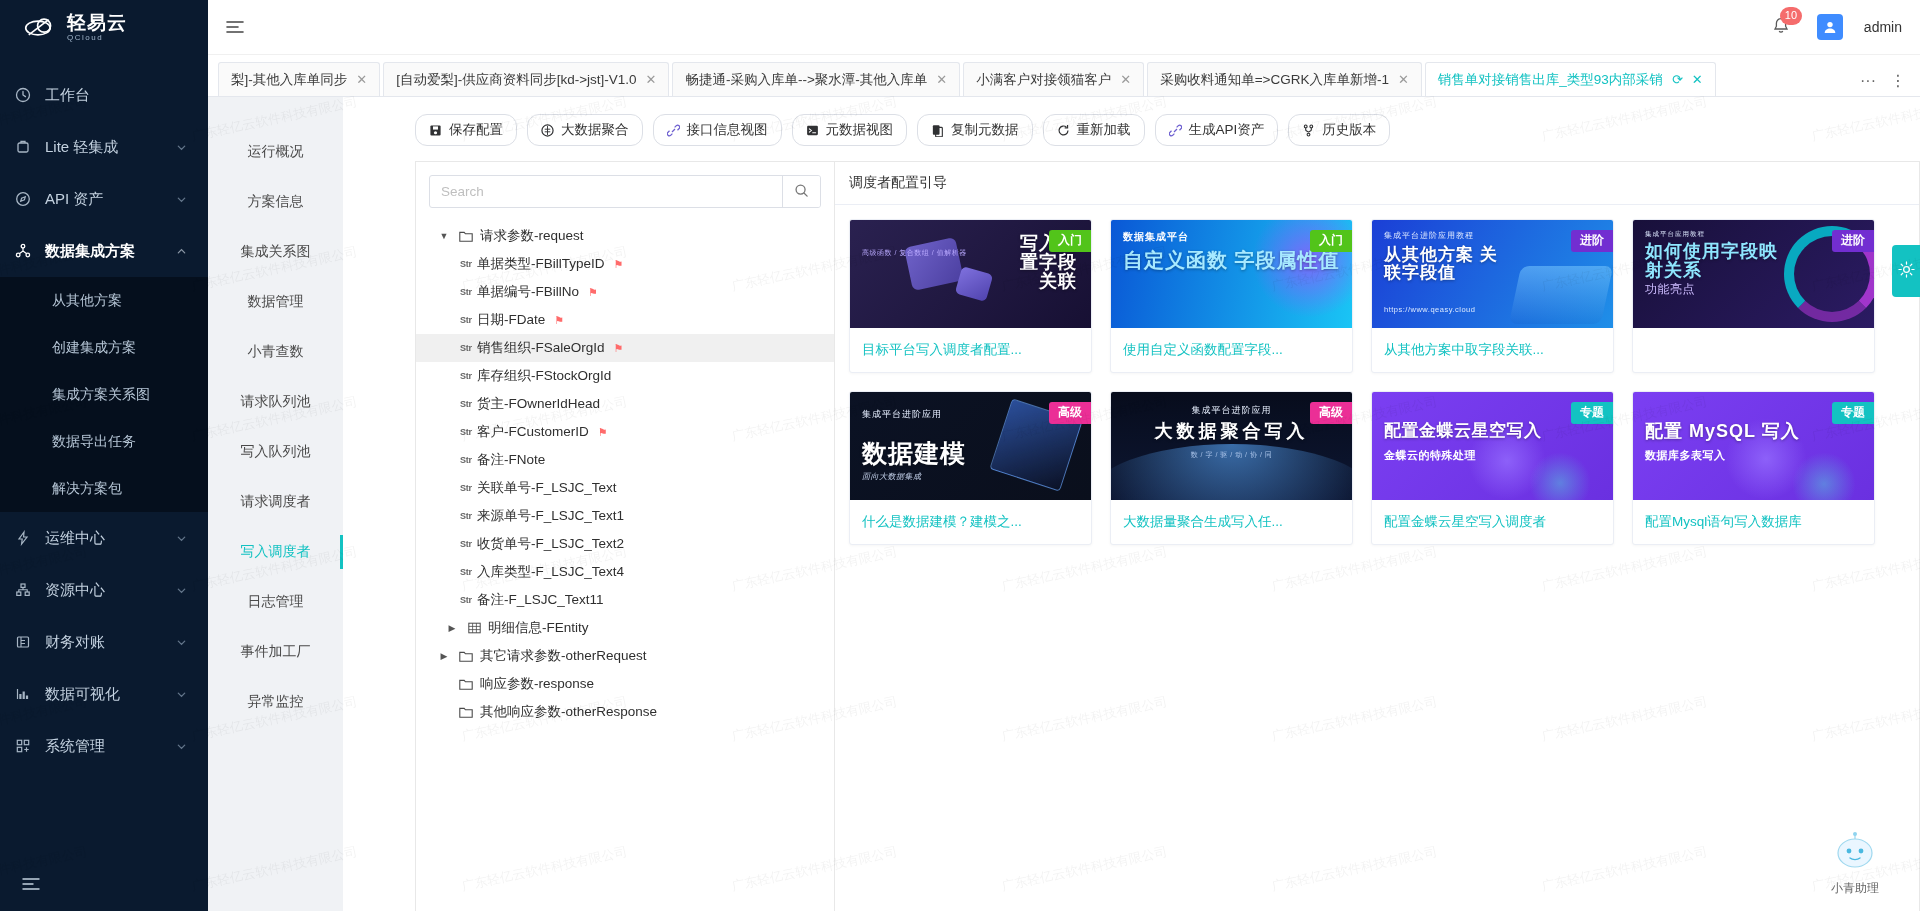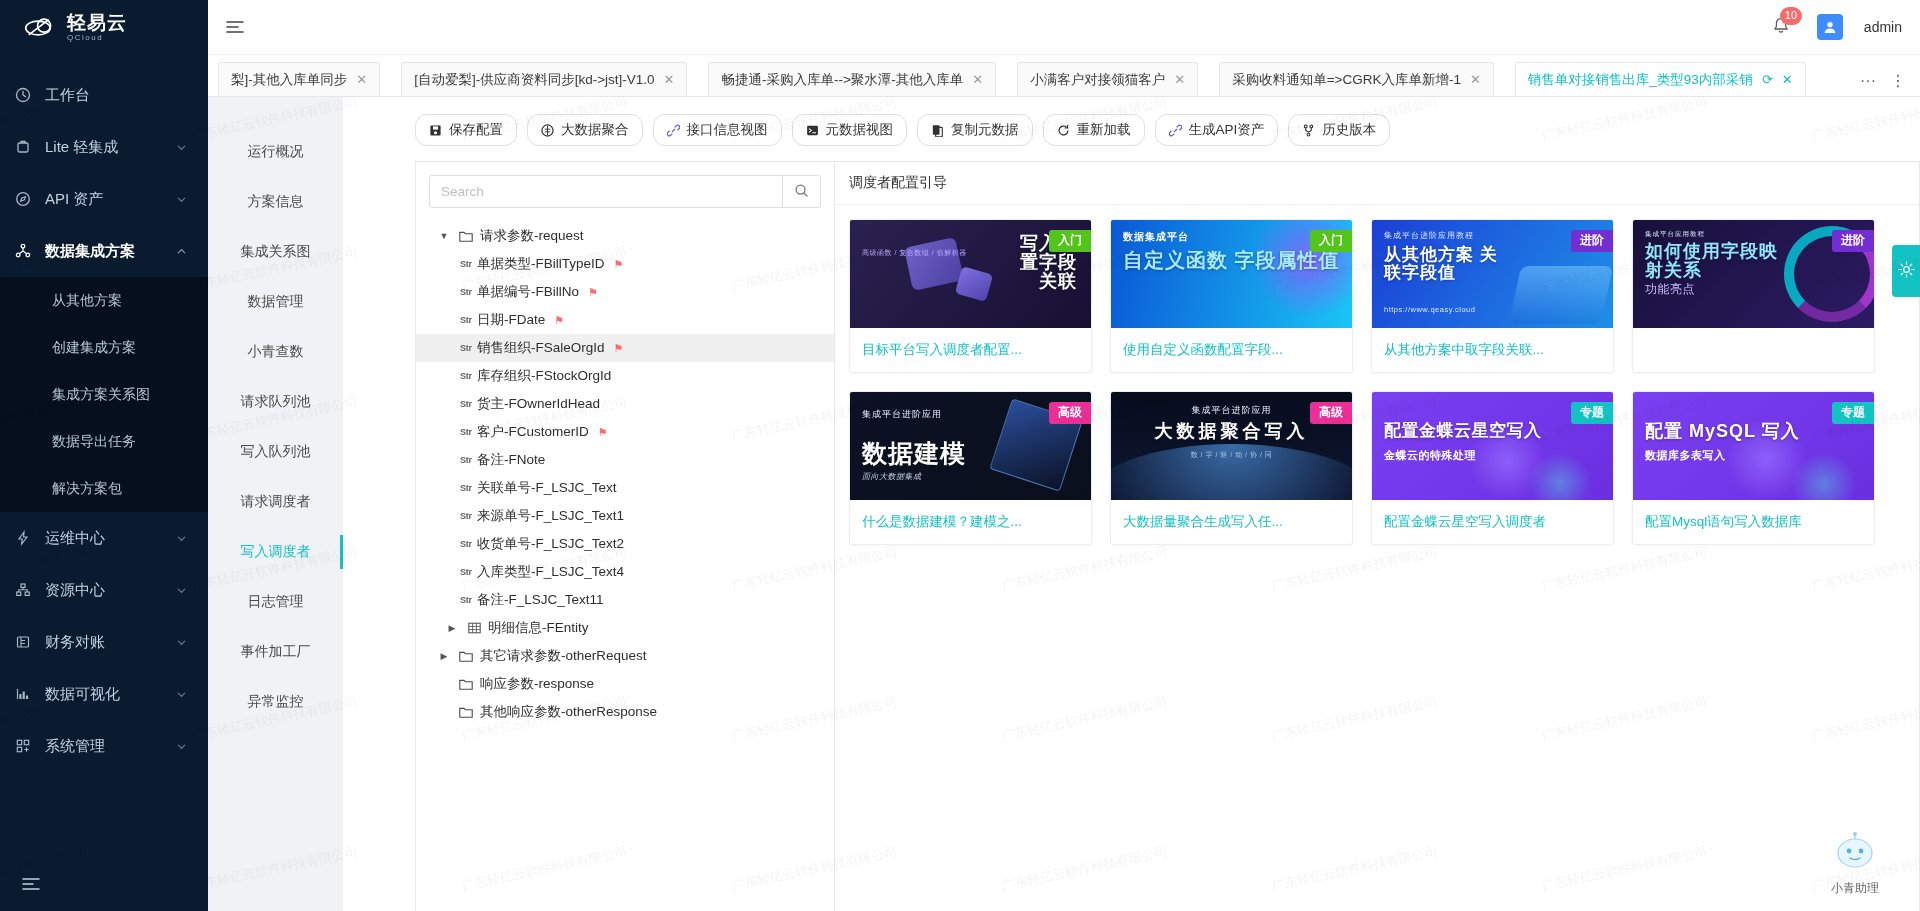--- a/index.html
+++ b/index.html
@@ -60,21 +60,21 @@
   }
   .user { display:flex; align-items:center; gap:21px; cursor:pointer; }
   .avatar { width:26px; height:26px; border-radius:4px; background:#3f8cff; display:flex; align-items:center; justify-content:center; }
   .user-name { font-size:14px; color:#333; }
 
   
   .tabbar {
     height:42px; flex:0 0 42px; background:#fff; display:flex; align-items:flex-end;
     padding-left:10px; position:relative; border-bottom:1px solid #e4e7ed;
   }
-  .tabs { display:flex; align-items:flex-end; gap:21px; flex:1 1 auto; overflow:hidden; }
+  .tabs { display:flex; align-items:flex-end; gap:3px; flex:1 1 auto; overflow:hidden; }
   .tab {
     height:34px; display:flex; align-items:center; gap:9px; padding:0 12px;
     background:#fafafa; border:1px solid #e4e7ed; border-bottom:none;
     border-radius:3px 3px 0 0; font-size:13.5px; color:#3a3a3a;
     white-space:nowrap; cursor:pointer;
   }
   .tab.active { color:#13c2c2; background:#fff; }
   .tab .tab-close { color:#9a9a9a; font-size:13px; cursor:pointer; }
   .tab.active .tab-close { color:#13c2c2; }
   .tab .tab-reload { color:#13c2c2; font-size:13px; }

